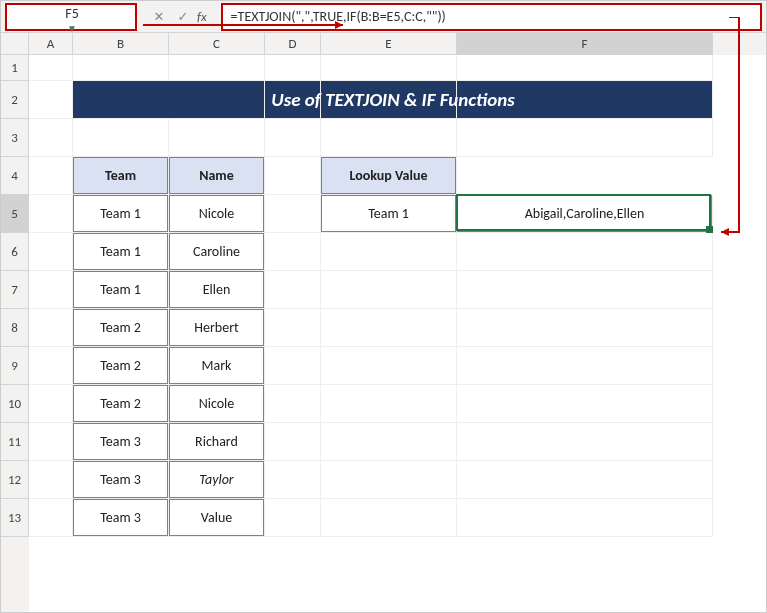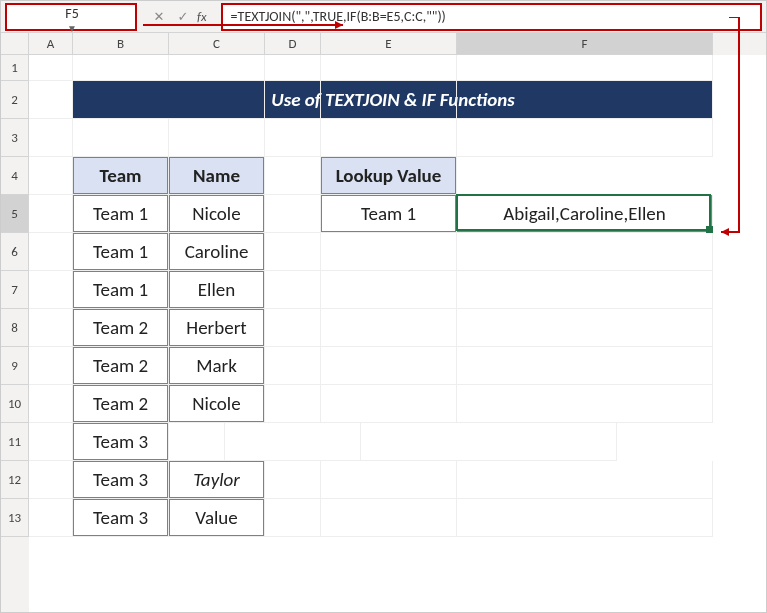--- a/index.html
+++ b/index.html
@@ -159,21 +159,21 @@
       justify-content: center;
       font-style: italic;
     }
     .tbl-cell {
       position: absolute;
       left: 0; right: 0; top: 0; bottom: 0;
       border: 1px solid #808080;
       display: flex;
       align-items: center;
       justify-content: center;
-      font-size: 19px;
+      font-size: 14px;
       color: #222;
       background: #fff;
     }
     .tbl-header {
       background: #d9e1f2;
       font-weight: bold;
     }
     .selected-cell-border {
       position: absolute;
       border: 2px solid #217346;
@@ -353,20 +353,23 @@
         </div>
         <div class="grid-cell" style="width: 56px;"></div>
         <div class="grid-cell" style="width: 136px;"></div>
         <div class="grid-cell" style="width: 256px;"></div>
       </div>
       <div class="grid-row">
         <div class="grid-cell" style="width: 44px;"></div>
         <div class="grid-cell" style="width: 96px;">
           <div class="tbl-cell">Team 3</div>
         </div>
+        <div class="grid-cell" style="width: 96px;">
+          <div class="tbl-cell">Richard</div>
+        </div>
         <div class="grid-cell" style="width: 56px;"></div>
         <div class="grid-cell" style="width: 136px;"></div>
         <div class="grid-cell" style="width: 256px;"></div>
       </div>
       <div class="grid-row">
         <div class="grid-cell" style="width: 44px;"></div>
         <div class="grid-cell" style="width: 96px;">
           <div class="tbl-cell">Team 3</div>
         </div>
         <div class="grid-cell" style="width: 96px; font-style: italic;">

